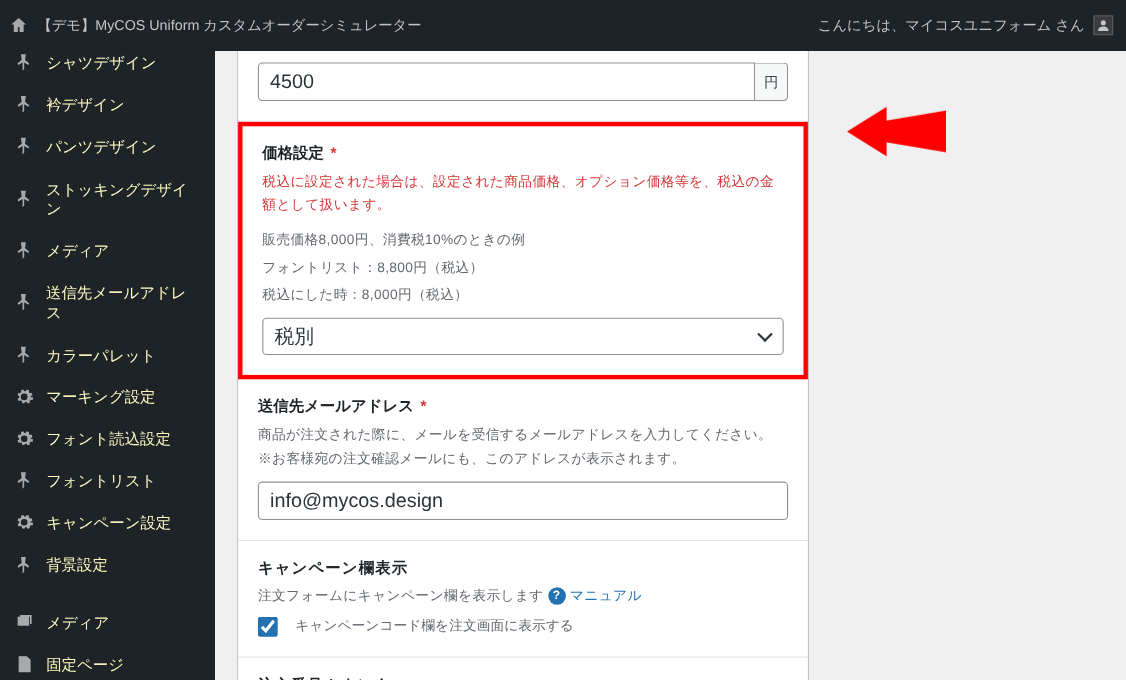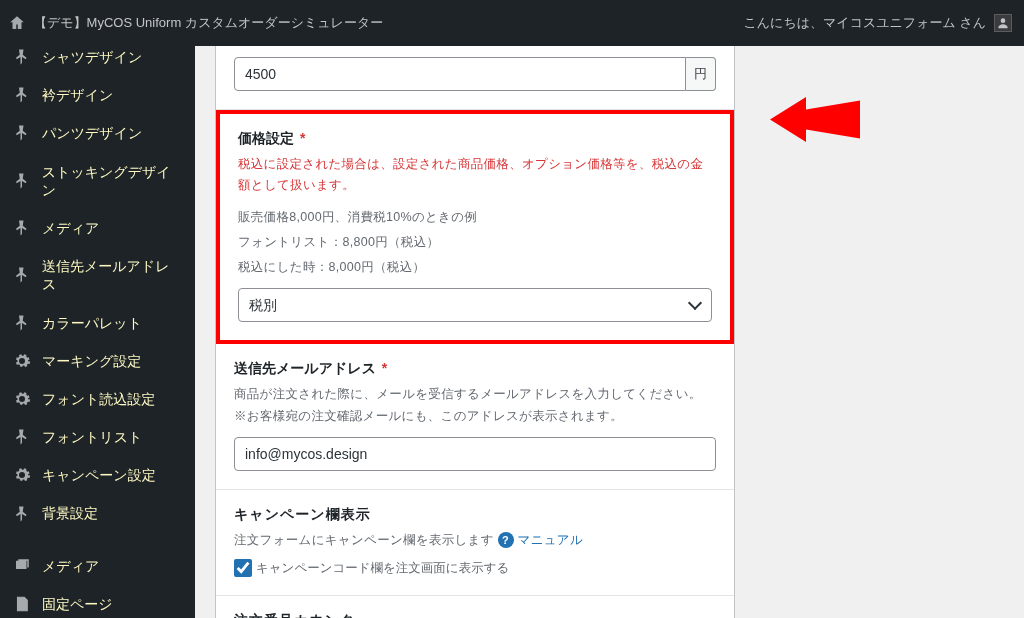--- a/index.html
+++ b/index.html
@@ -97,21 +97,21 @@
   .input-row {
     margin-top: 10px;
     display: flex;
     align-items: stretch;
   }
   .control {
     flex: 1;
     border: 1px solid #8c8f94;
     border-radius: 4px;
     padding: 6px 10px;
-    font-size: 14px;
+    font-size: 18px;
     color: #2c3338;
     background: #fff;
     min-height: 34px;
   }
   .control::placeholder { color: #8c8f94; }
   .suffix {
     border: 1px solid #8c8f94;
     border-left: none;
     border-radius: 0 4px 4px 0;
     padding: 6px 8px;
@@ -155,22 +155,22 @@
     width: 16px; height: 16px;
     border-radius: 50%;
     background: #2271b1;
     color: #fff;
     align-items: center; justify-content: center;
     font-size: 11px; font-weight: 700;
     margin-right: 2px;
   }
   .check-row {
     display: flex;
-    align-items: center;
-    gap: 4px;
+    align-items: flex-start;
+    gap: 16px;
     margin-top: 8px;
     font-size: 12.5px;
     color: #646970;
   }
   .check-row input[type="checkbox"] {
     width: 18px; height: 18px;
     accent-color: #2271b1;
     border-radius: 4px;
     cursor: pointer;
   }

